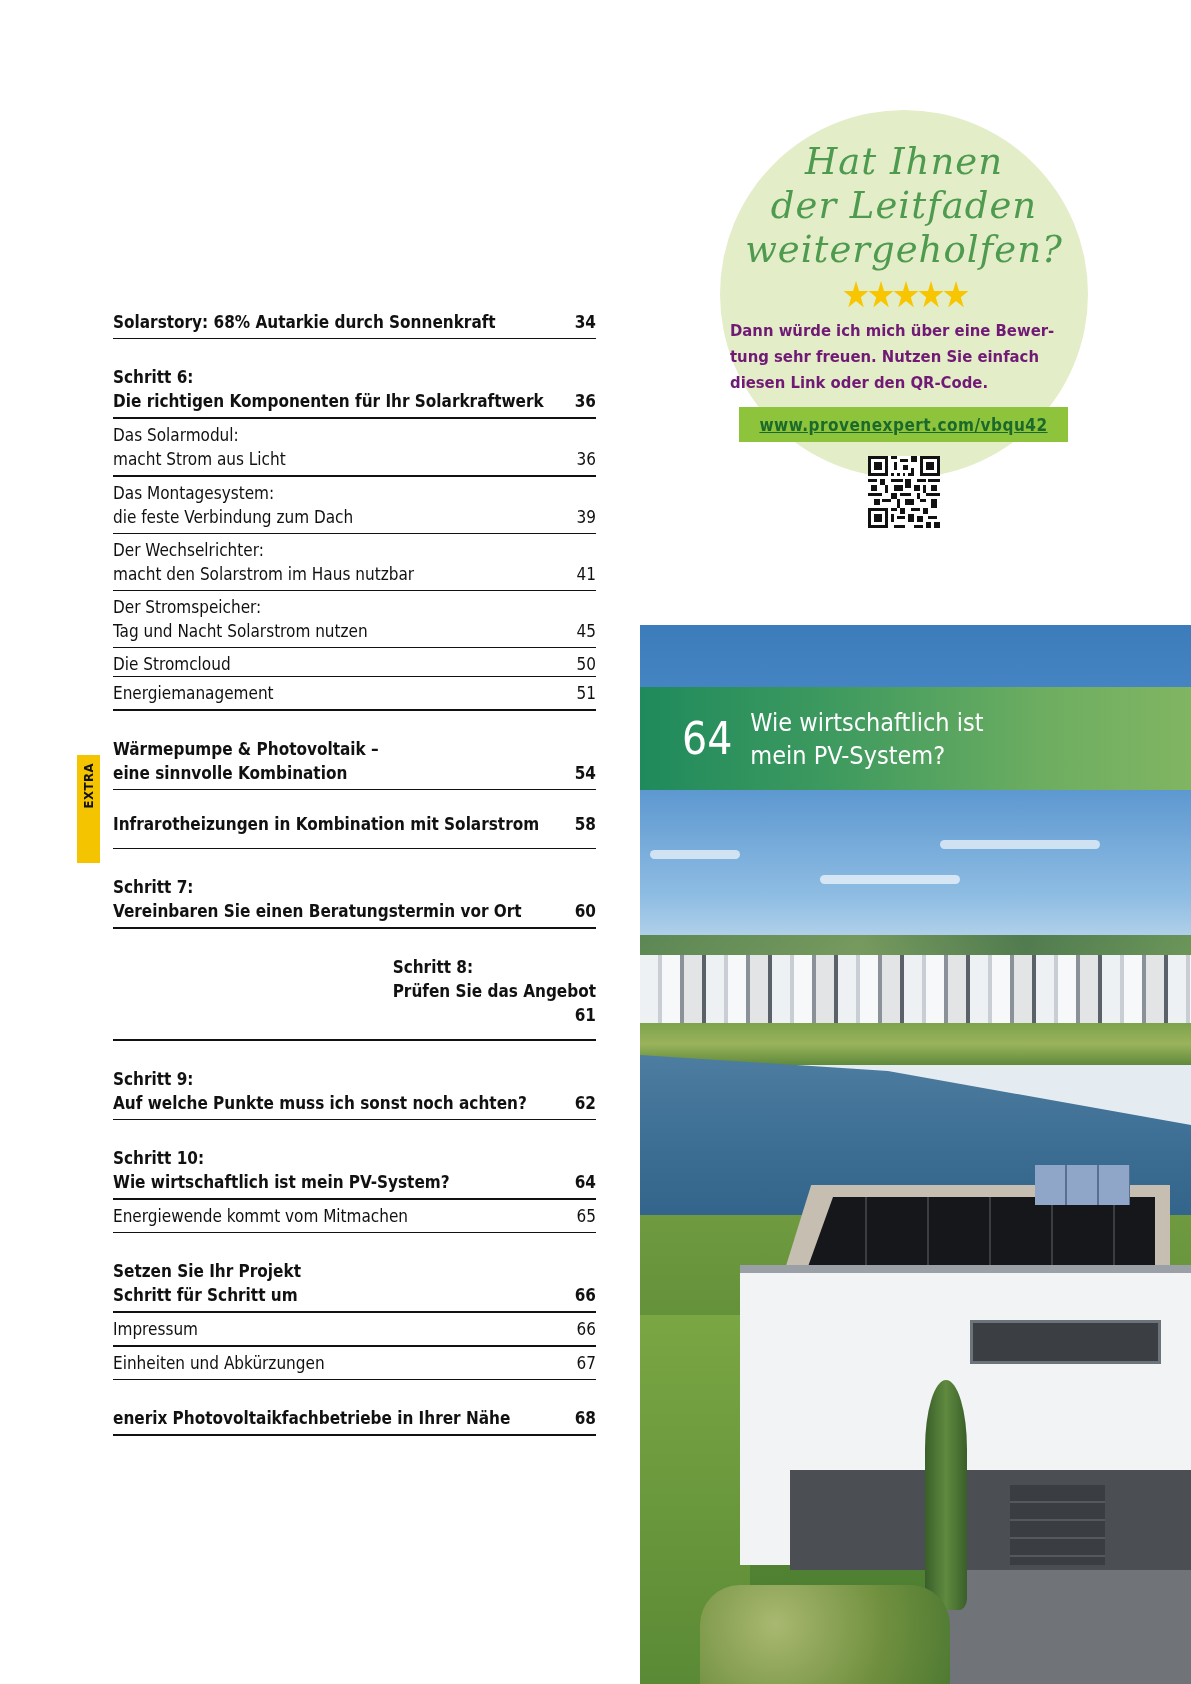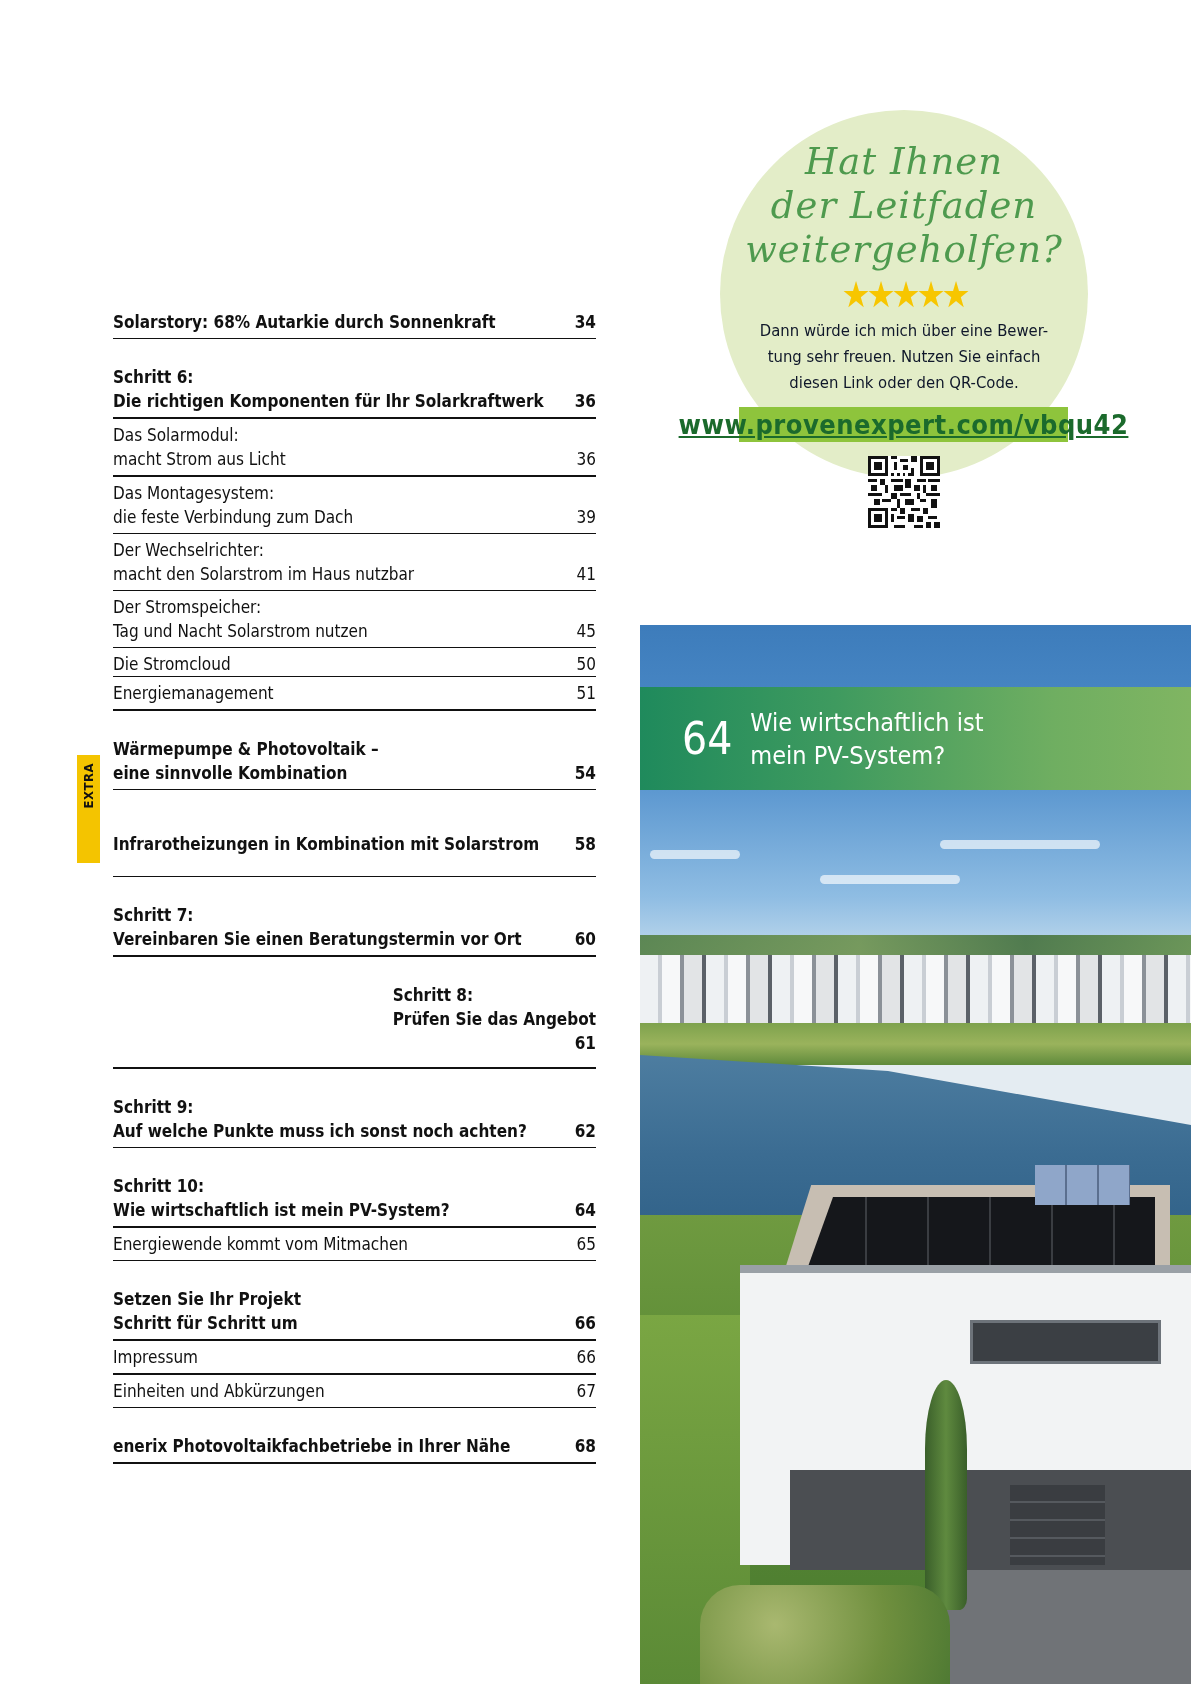--- a/index.html
+++ b/index.html
@@ -10,23 +10,23 @@
   .entry .page{min-width:30px;text-align:right;}
   .entry.bold{font-weight:bold;}
   .entry.rule-thick{border-bottom:2.5px solid #111;}
   .entry.rule-thin{border-bottom:1.2px solid #111;}
   .extra-tag{position:absolute;left:77px;top:755px;width:23px;height:108px;background:#f4c400;display:flex;align-items:flex-start;justify-content:center;}
   .extra-tag span{writing-mode:vertical-rl;transform:rotate(180deg);font-weight:bold;font-size:13px;letter-spacing:0.5px;color:#111;margin-top:8px;}
 
   .promo-circle{position:absolute;left:720px;top:110px;width:368px;height:368px;border-radius:50%;background:#e3edc8;}
   .promo-script{position:absolute;left:720px;top:140px;width:368px;text-align:center;font-family:"DejaVu Serif",serif;font-style:italic;font-size:37px;line-height:44px;color:#4e9a4e;letter-spacing:1px;}
   .stars{position:absolute;left:720px;top:275px;width:368px;text-align:center;font-size:36px;line-height:40px;color:#f7c600;letter-spacing:-4px;}
-  .promo-text{position:absolute;left:730px;top:318px;width:348px;text-align:center;font-size:16.5px;line-height:26px;color:#0f172a;white-space:pre-line;}
+  .promo-text{position:absolute;left:730px;top:318px;width:348px;text-align:left;font-size:16.5px;line-height:26px;color:#701a75;white-space:pre-line;font-weight:bold;}
   .url-bar{position:absolute;left:739px;top:407px;width:329px;height:35px;background:#8ec43c;display:flex;align-items:center;justify-content:center;}
-  .url-bar a{color:#1b6a2c;font-size:27px;font-weight:bold;text-decoration:underline;letter-spacing:0.5px;}
+  .url-bar a{color:#1b6a2c;font-size:17px;font-weight:bold;text-decoration:underline;letter-spacing:0.5px;}
   .qr{position:absolute;left:868px;top:456px;width:72px;height:72px;background:#fff;}
 
   .photo{position:absolute;left:640px;top:625px;width:551px;height:1059px;overflow:hidden;background:linear-gradient(180deg,#3f7fbe 0%,#5b9bd2 22%,#a8cbe6 27%,#cfe1ef 30%,#e4ecf2 31%);}
   .photo .sky{position:absolute;left:0;top:0;width:100%;height:340px;background:linear-gradient(180deg,#3d7cbb 0%,#4f8ecb 40%,#8fbde3 80%,#c9deee 100%);}
   .photo .cloud{position:absolute;background:rgba(255,255,255,.65);border-radius:20px;height:9px;}
   .photo .town{position:absolute;left:0;top:330px;width:100%;height:70px;background:repeating-linear-gradient(90deg,#eef1f3 0 18px,#c9ced4 18px 22px,#f7f8f9 22px 40px,#8b9198 40px 44px,#e2e4e6 44px 62px,#5b6168 62px 66px);}
   .photo .trees{position:absolute;left:0;top:310px;width:100%;height:30px;background:linear-gradient(90deg,#4d7a3a,#6a8f45 40%,#3f6c34 70%,#5d8a3f);opacity:.85;}
   .photo .bank{position:absolute;left:0;top:398px;width:100%;height:42px;background:linear-gradient(180deg,#7ea24d,#9ab35c 50%,#5f8a3b);}
   .photo .lake{position:absolute;left:0;top:430px;width:100%;height:200px;background:linear-gradient(180deg,#4d7da0,#3b6c92 50%,#2e5f86);clip-path:polygon(0 0,45% 8%,100% 35%,100% 100%,0 100%);}
   .photo .lawn{position:absolute;left:0;top:590px;width:100%;height:469px;background:linear-gradient(180deg,#6f9a40,#5a8a35 40%,#4a7a2f);}
@@ -85,21 +85,21 @@
     </div>
     <div class="entry rule-thick" style="margin-top: 4px; padding-bottom: 4px;">
       <span class="title">Energiemanagement</span>
       <span class="page">51</span>
     </div>
     <div class="entry bold rule-thin" style="margin-top: 26px; padding-bottom: 4px;">
       <span class="title">Wärmepumpe &amp; Photovoltaik –
 eine sinnvolle Kombination</span>
       <span class="page">54</span>
     </div>
-    <div class="entry bold rule-thin" style="margin-top: 42px; padding-bottom: 20px;">
+    <div class="entry bold rule-thin" style="margin-top: 22px; padding-bottom: 12px;">
       <span class="title">Infrarotheizungen in Kombination mit Solarstrom</span>
       <span class="page">58</span>
     </div>
     <div class="entry bold rule-thick" style="margin-top: 26px; padding-bottom: 4px;">
       <span class="title">Schritt 7:
 Vereinbaren Sie einen Beratungstermin vor Ort</span>
       <span class="page">60</span>
     </div>
     <div class="entry bold rule-thick" style="margin-top: 26px; padding-bottom: 12px; flex-direction: column;">
       <span class="title">Schritt 8:

